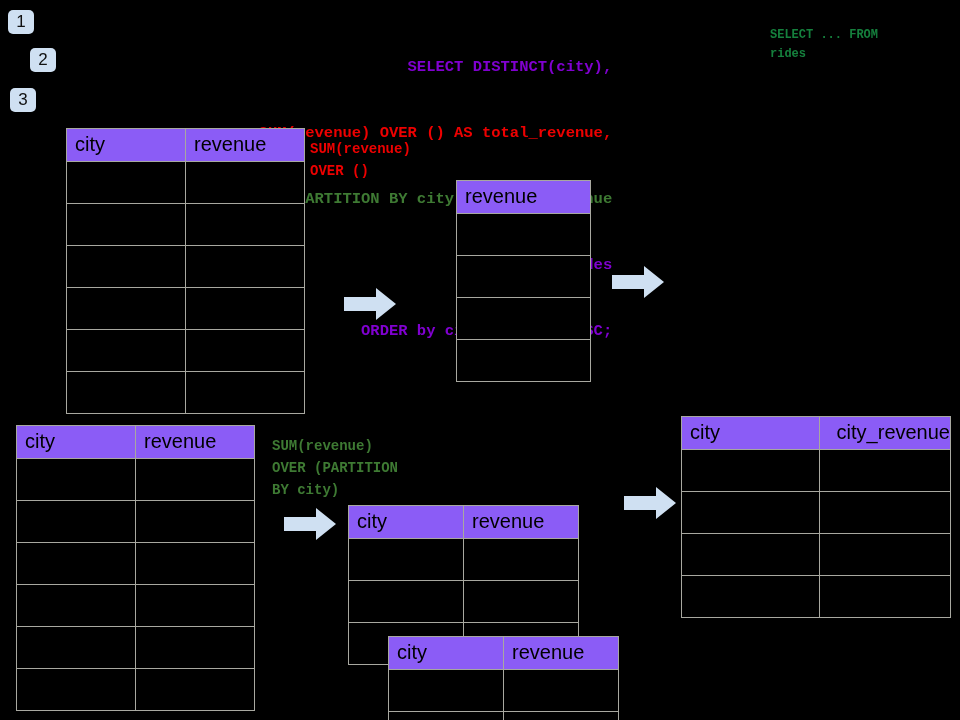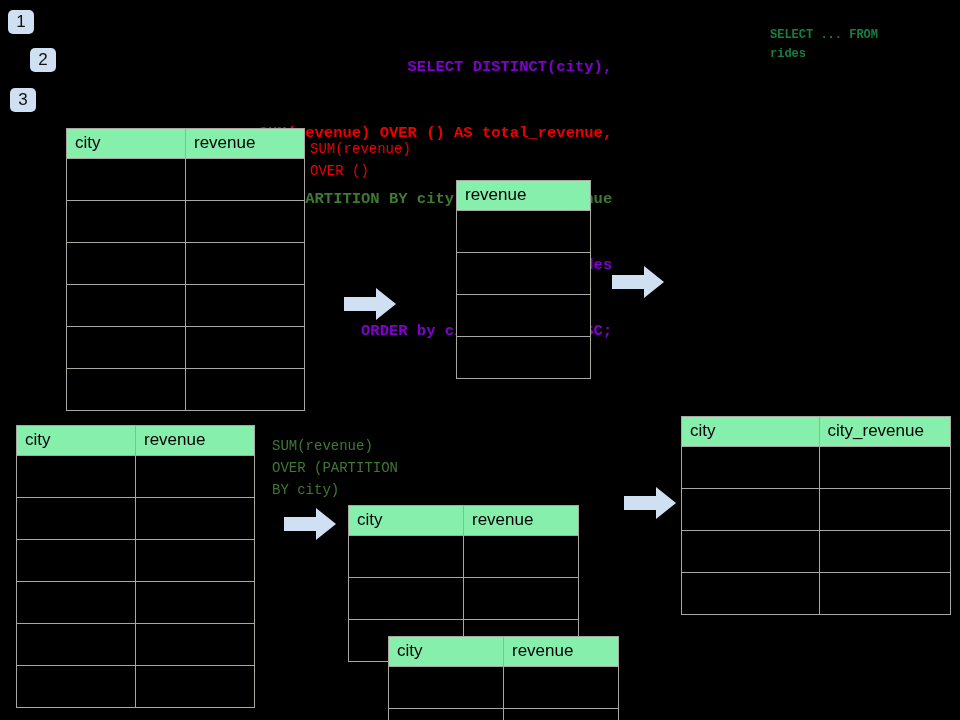--- a/index.html
+++ b/index.html
@@ -52,42 +52,42 @@
     font-weight: bold;
     white-space: pre;
   }
 
   
   .annot {
     position: absolute;
     font-family: "Liberation Mono", monospace;
     font-size: 14px;
     line-height: 22px;
-    font-weight: normal;
+    font-weight: bold;
     white-space: pre;
   }
 
   
   .tbl {
     position: absolute;
     border-collapse: collapse;
     background: #000000;
     table-layout: fixed;
   }
   .tbl td, .tbl th {
     border: 1px solid #a8a8a0;
     padding: 0;
     margin: 0;
   }
   .tbl th {
-    background: #86efac;
+    background: #8b5cf6;
     color: #000000;
     font-family: "Liberation Sans", sans-serif;
     font-weight: normal;
-    font-size: 17px;
+    font-size: 20px;
     text-align: left;
     padding: 4px 0 5px 8px;
     height: 28px;
     box-sizing: border-box;
   }
   .tbl td {
     background: #000000;
     height: 41px;
   }
 
@@ -270,21 +270,21 @@
   </table>
 
   <svg class="arrow" style="left:624px; top:487px;" width="52" height="32" viewBox="0 0 52 32">
     <polygon points="0,9 32,9 32,0 52,16 32,32 32,23 0,23" fill="#cfe0f2"></polygon>
   </svg>
 
   <table class="tbl" style="left:681px; top:416px; width:270px;">
     <thead>
       <tr>
         <th style="width:135px;">city</th>
-        <th style="width:129px;">city_revenue</th>
+        <th style="width:129px;text-align:right;">city_revenue</th>
       </tr>
     </thead>
     <tbody>
       <tr>
           <td></td>
           <td></td>
         </tr>
       <tr>
           <td></td>
           <td></td>

